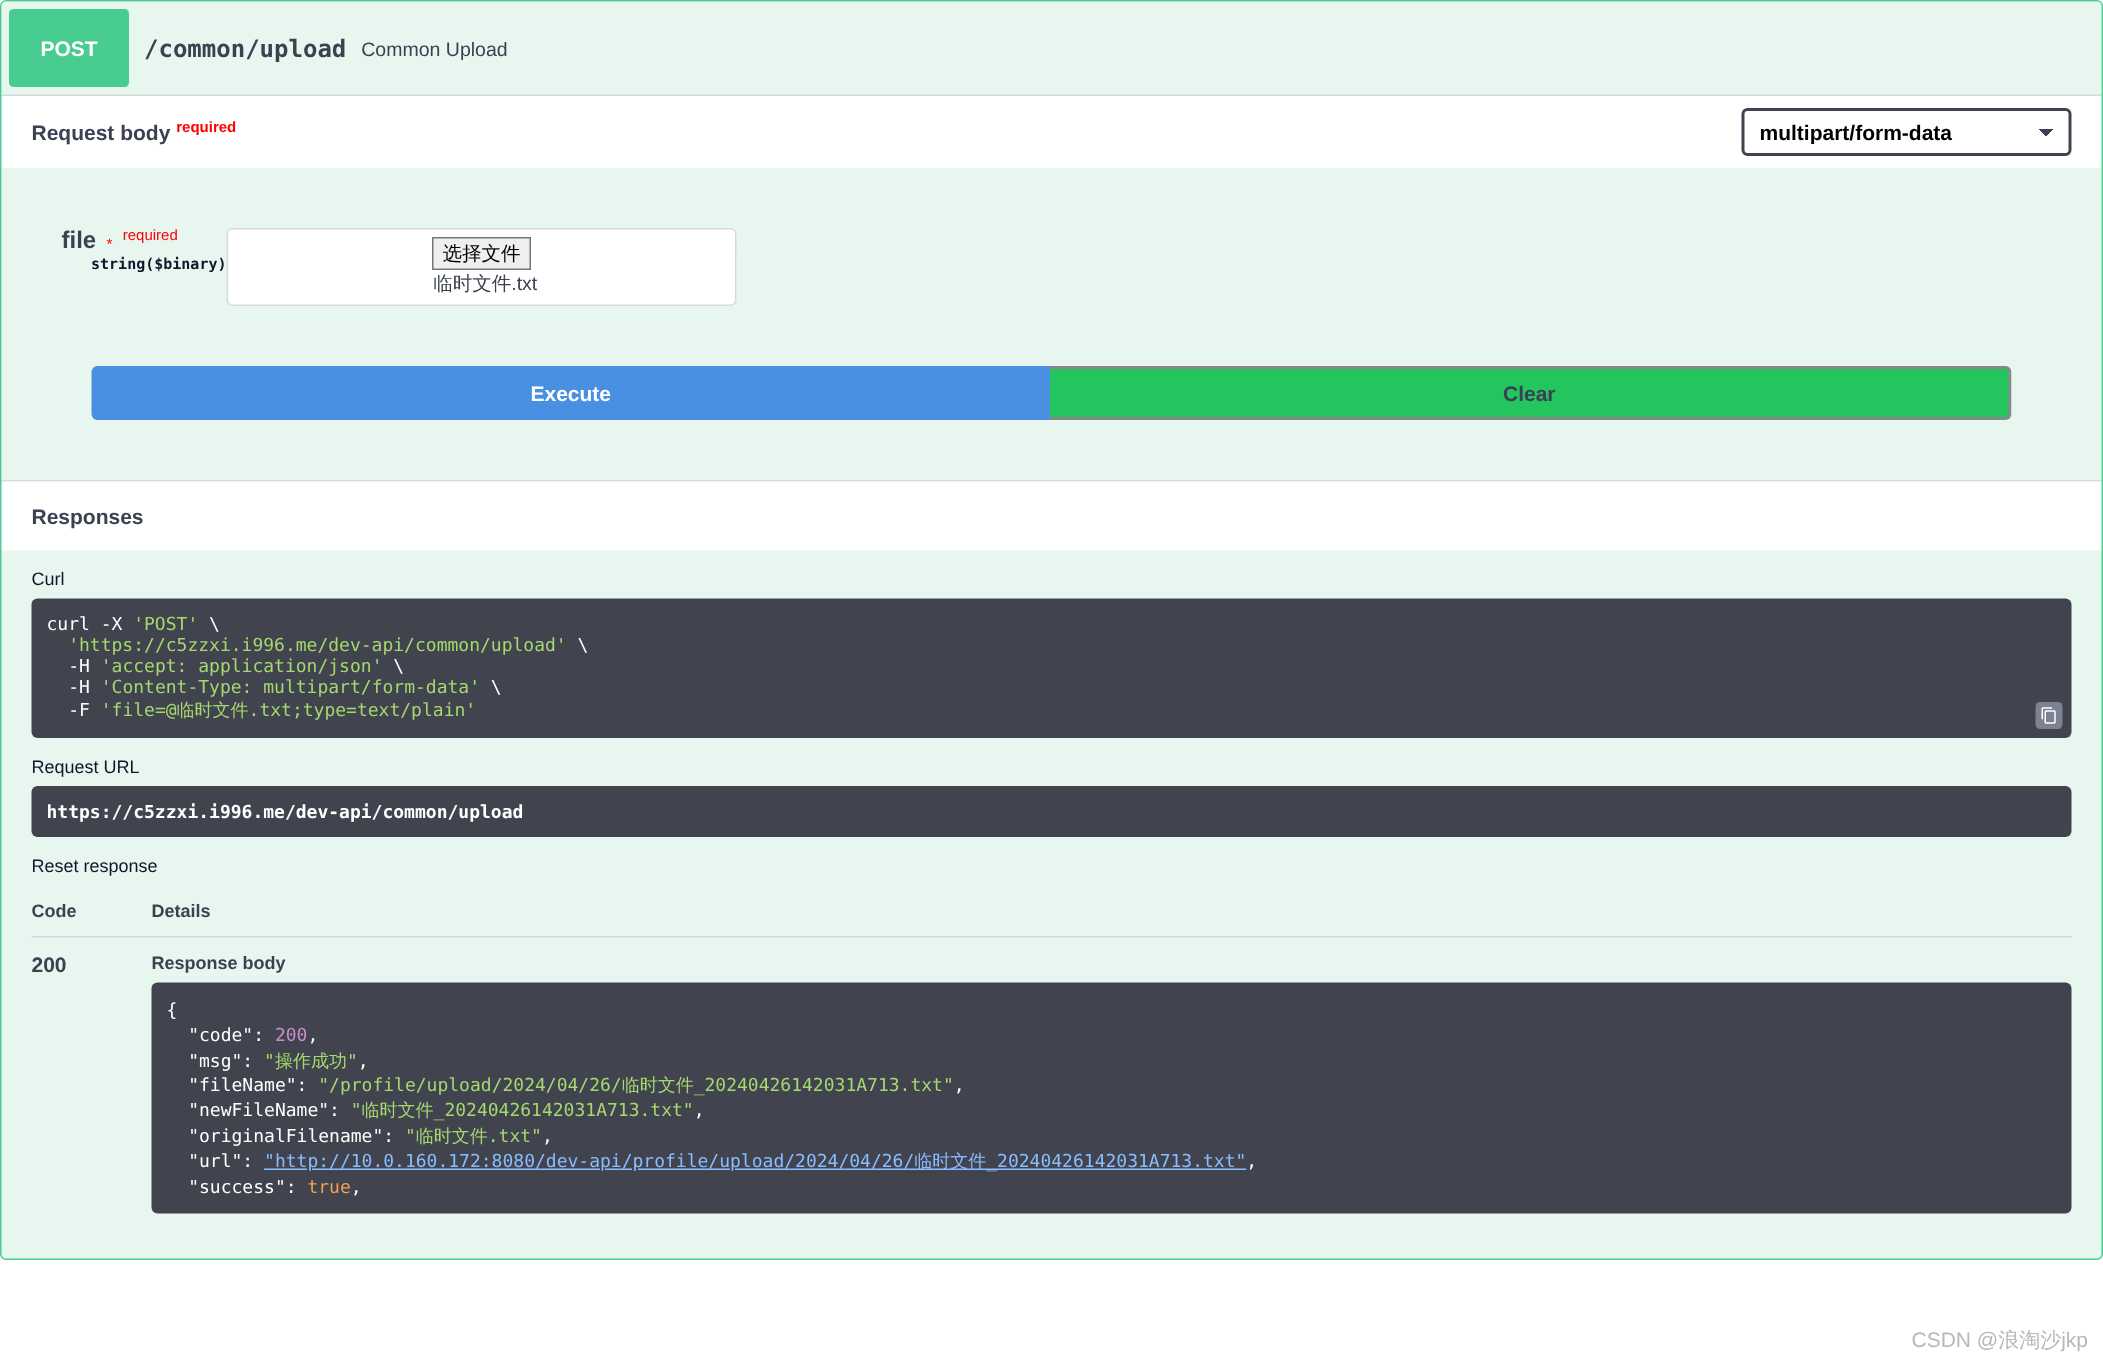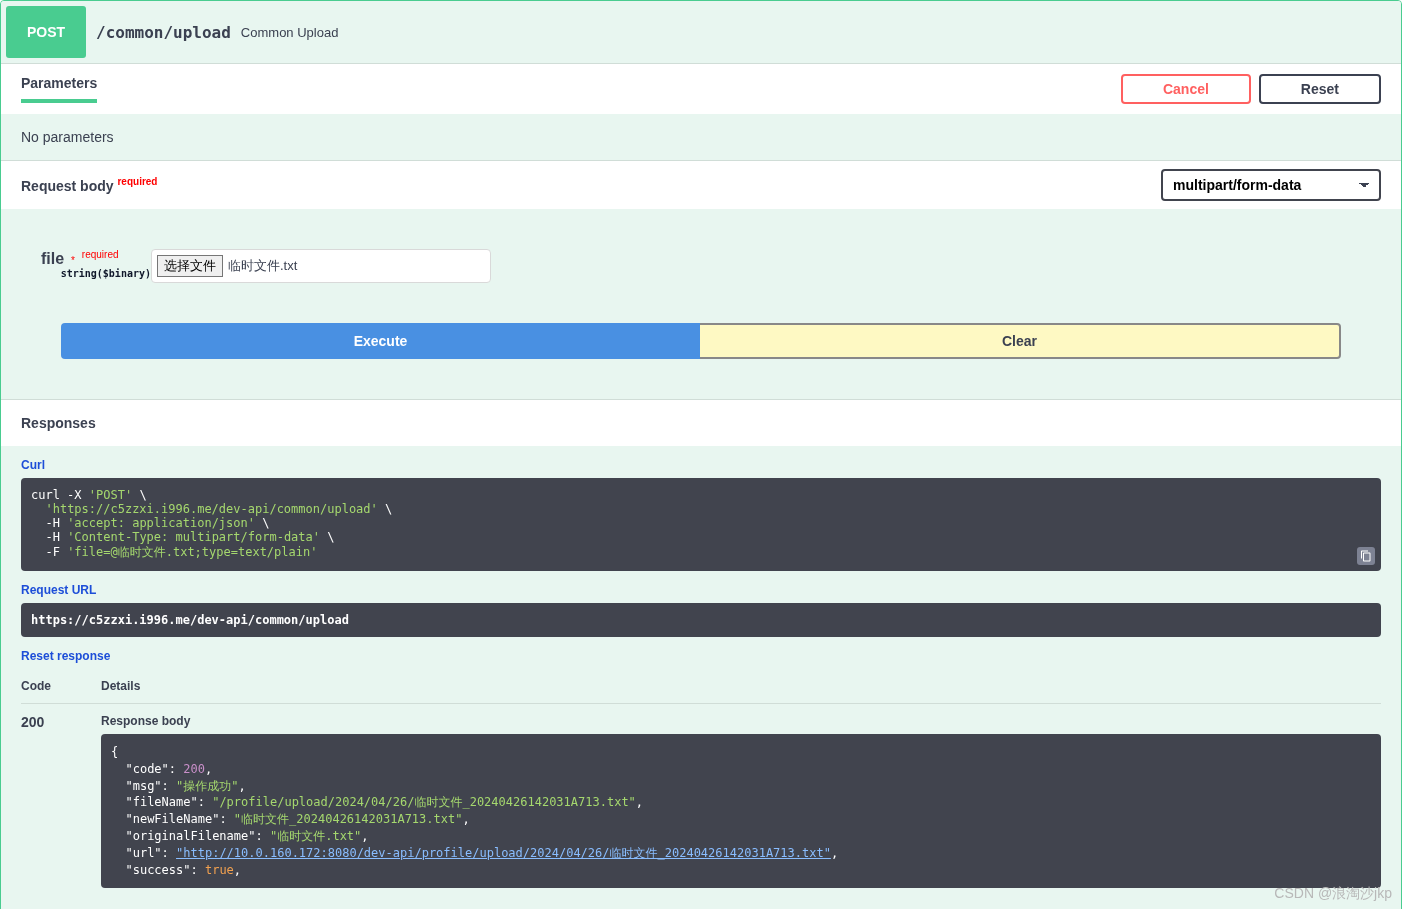--- a/index.html
+++ b/index.html
@@ -20,29 +20,29 @@
   .no-params { padding: 15px 20px; color: #3b4151; }
   .req-body-header { display: flex; align-items: center; padding: 8px 20px; background: #fff; }
   .req-body-header h4 { font-size: 14px; font-weight: 700; }
   .required { color: #ff0000; font-size: 10px; vertical-align: super; }
   .content-type-select { margin-left: auto; border: 2px solid #41444e; border-radius: 4px; padding: 6px 30px 6px 10px; font-size: 14px; font-weight: 700; background: #fff; min-width: 220px; appearance: none; background-image: linear-gradient(45deg, transparent 50%, #3b4151 50%), linear-gradient(135deg, #3b4151 50%, transparent 50%); background-position: calc(100% - 15px) center, calc(100% - 10px) center; background-size: 5px 5px, 5px 5px; background-repeat: no-repeat; }
   .param-row { display: flex; padding: 20px; }
   .param-name-col { min-width: 110px; }
   .param-name { font-weight: 700; font-size: 16px; }
   .star-req { color: #ff0000; font-size: 10px; padding: 0 3px; }
   .param-type { font-family: monospace; font-size: 10px; color: #0f172a; font-weight: 600; text-align: right; }
-  .file-input-wrap { border: 1px solid #d9d9d9; border-radius: 4px; padding: 5px; background: #fff; display: inline-flex; align-items: center; min-width: 340px; }
+  .file-input-wrap { border: 1px solid #d9d9d9; border-radius: 4px; padding: 5px; background: #fff; display: inline-flex; align-items: center; min-width: 340px; flex-direction: column; }
   .file-choose-btn { border: 1px solid #767676; background: #efefef; padding: 1px 6px; font-size: 13px; cursor: pointer; }
   .file-name { margin-left: 5px; font-size: 13px; }
   .exec-row { display: flex; padding: 20px 40px; gap: 0; }
   .btn-execute { flex: 1; background: #4990e2; color: #fff; border: none; padding: 8px 40px; font-size: 14px; font-weight: 700; border-radius: 4px 0 0 4px; cursor: pointer; }
-  .btn-clear { flex: 1; background: #fef9c3; color: #3b4151; border: 2px solid #888; border-left: none; padding: 8px 40px; font-size: 14px; font-weight: 700; border-radius: 0 4px 4px 0; cursor: pointer; }
+  .btn-clear { flex: 1; background: #22c55e; color: #3b4151; border: 2px solid #888; border-left: none; padding: 8px 40px; font-size: 14px; font-weight: 700; border-radius: 0 4px 4px 0; cursor: pointer; }
   .responses-header { padding: 15px 20px; background: #fff; font-weight: 700; font-size: 14px; }
   .resp-inner { padding: 0 20px 20px 20px; }
-  .resp-label { font-size: 12px; font-weight: 700; color: #1d4ed8; margin: 12px 0 6px 0; }
+  .resp-label { font-size: 12px; font-weight: 400; color: #0f172a; margin: 12px 0 6px 0; }
   .code-block { background: #41444e; border-radius: 4px; padding: 10px; font-family: monospace; font-size: 12px; color: #fff; white-space: pre; overflow-x: auto; position: relative; }
   .code-block .str { color: #a5d86e; }
   .code-block .cmd { color: #fff; }
   .url-block { background: #41444e; border-radius: 4px; padding: 10px; font-family: monospace; font-size: 12px; color: #fff; font-weight: 600; }
   .copy-icon { position: absolute; right: 6px; bottom: 6px; width: 18px; height: 18px; background: #7d8293; border-radius: 3px; display:flex; align-items:center; justify-content:center; cursor:pointer; }
   .copy-icon svg { width: 12px; height: 12px; fill: #fff; }
   .resp-table-header { display: flex; padding: 10px 0; font-size: 12px; font-weight: 700; border-bottom: 1px solid rgba(0,0,0,0.1); }
   .col-code { width: 80px; }
   .col-details { flex: 1; }
   .resp-row { display: flex; padding: 10px 0; }
@@ -61,28 +61,20 @@
 <body>
 
 <div class="opblock">
 
   <div class="opblock-summary">
     <span class="method-badge">POST</span>
     <span class="path">/common/upload</span>
     <span class="summary-desc">Common Upload</span>
   </div>
 
-  <div class="section">
-    <div class="section-header">
-      <h4><span class="tab-title">Parameters</span></h4>
-      <button class="btn btn-cancel">Cancel</button>
-      <button class="btn btn-reset">Reset</button>
-    </div>
-    <div class="no-params">No parameters</div>
-  </div>
 
   <div class="section">
     <div class="req-body-header">
       <h4>
         <span>Request body</span>
         <span class="required">required</span>
       </h4>
       <select class="content-type-select">
         <option>multipart/form-data</option>
       </select>

